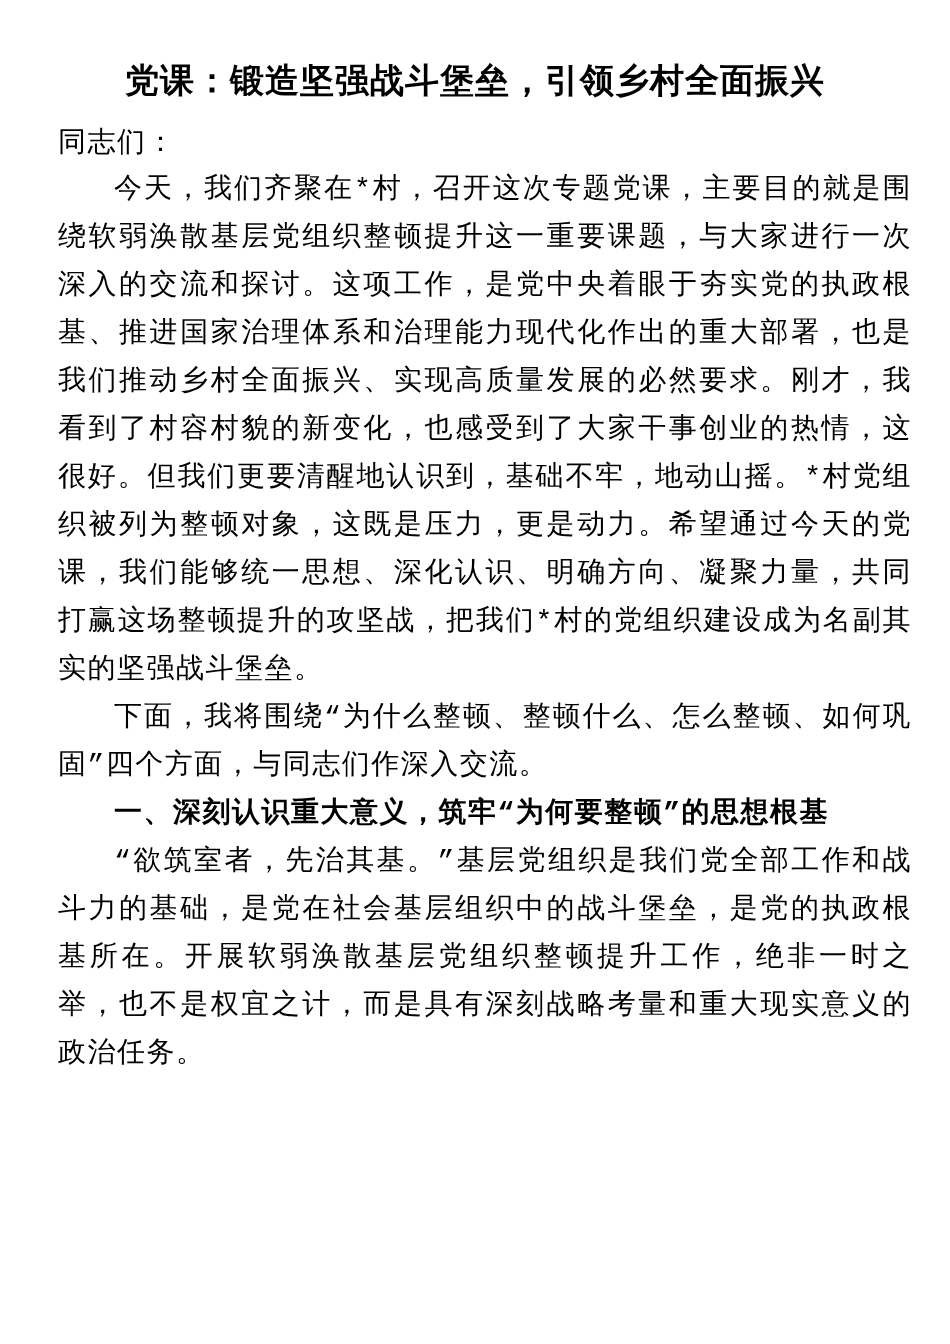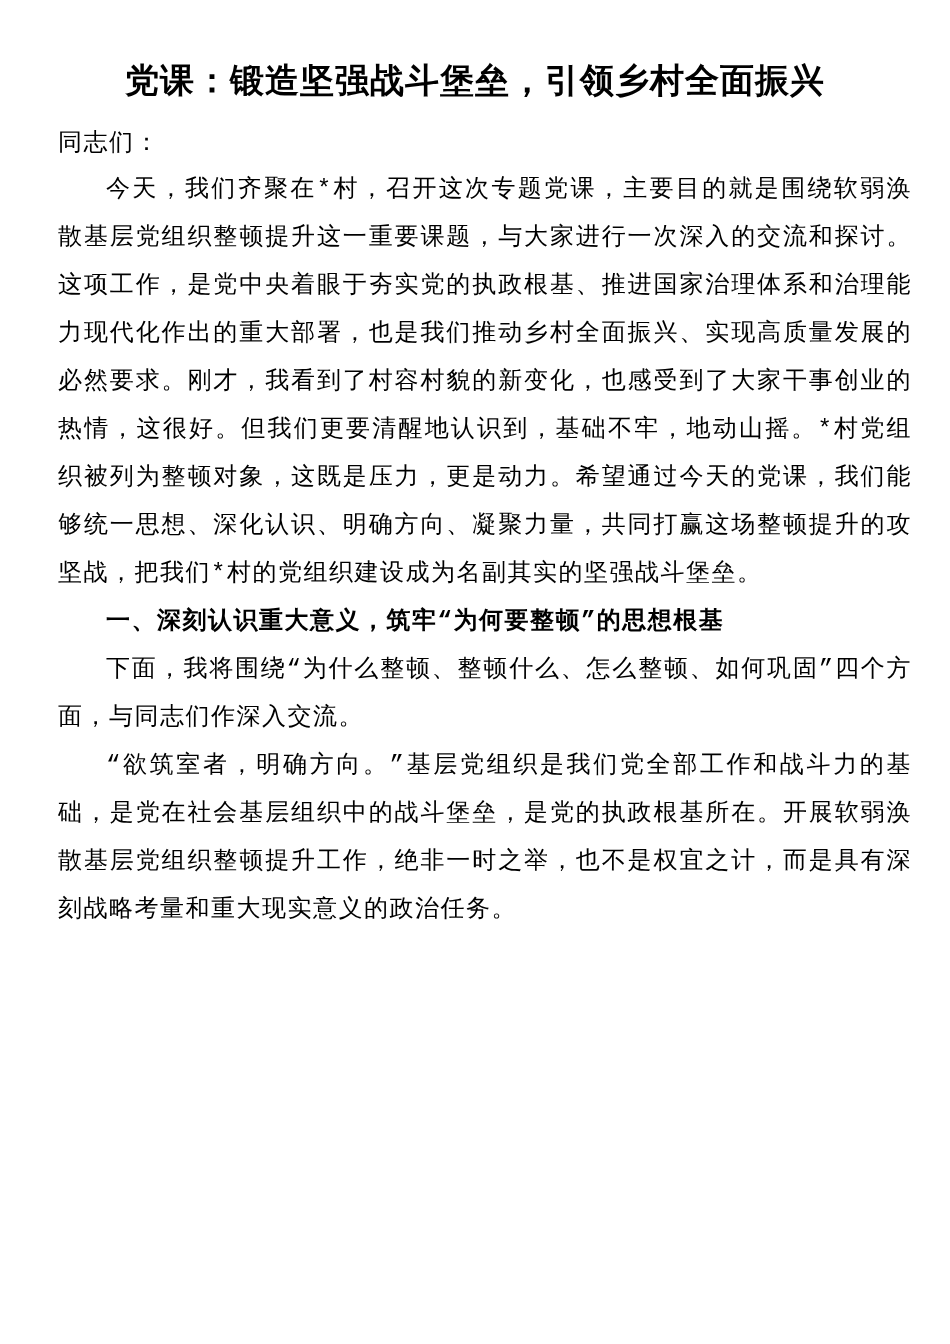--- a/index.html
+++ b/index.html
@@ -22,21 +22,21 @@
       margin: 0 -38px 12px -58px;   
       font-size: 34px;
       line-height: 52px;
       font-weight: 700;
       text-align: center;
       letter-spacing: 1px;
       white-space: nowrap;
     }
     .doc-body p {
       margin: 0;
-      font-size: 24px;
+      font-size: 28px;
       line-height: 48px;
       letter-spacing: 1.5px;
       text-align: justify;
       text-justify: inter-ideograph;
       word-break: normal;
       overflow-wrap: break-word;
     }
     .salutation {
       text-indent: 0;
     }
@@ -52,20 +52,20 @@
 <body>
 
 <div class="page">
   <h1 class="doc-title">党课：锻造坚强战斗堡垒，引领乡村全面振兴</h1>
 
   <div class="doc-body">
     <p class="salutation">同志们：</p>
 
     <p class="para">今天，我们齐聚在*村，召开这次专题党课，主要目的就是围绕软弱涣散基层党组织整顿提升这一重要课题，与大家进行一次深入的交流和探讨。这项工作，是党中央着眼于夯实党的执政根基、推进国家治理体系和治理能力现代化作出的重大部署，也是我们推动乡村全面振兴、实现高质量发展的必然要求。刚才，我看到了村容村貌的新变化，也感受到了大家干事创业的热情，这很好。但我们更要清醒地认识到，基础不牢，地动山摇。*村党组织被列为整顿对象，这既是压力，更是动力。希望通过今天的党课，我们能够统一思想、深化认识、明确方向、凝聚力量，共同打赢这场整顿提升的攻坚战，把我们*村的党组织建设成为名副其实的坚强战斗堡垒。</p>
 
+    <p class="para">下面，我将围绕“为什么整顿、整顿什么、怎么整顿、如何巩固”四个方面，与同志们作深入交流。</p>
+
     <p class="para heading">一、深刻认识重大意义，筑牢“为何要整顿”的思想根基</p>
 
-    <p class="para">下面，我将围绕“为什么整顿、整顿什么、怎么整顿、如何巩固”四个方面，与同志们作深入交流。</p>
-
-    <p class="para">“欲筑室者，明确方向。”基层党组织是我们党全部工作和战斗力的基础，是党在社会基层组织中的战斗堡垒，是党的执政根基所在。开展软弱涣散基层党组织整顿提升工作，绝非一时之举，也不是权宜之计，而是具有深刻战略考量和重大现实意义的政治任务。</p>
+    <p class="para">“欲筑室者，先治其基。”基层党组织是我们党全部工作和战斗力的基础，是党在社会基层组织中的战斗堡垒，是党的执政根基所在。开展软弱涣散基层党组织整顿提升工作，绝非一时之举，也不是权宜之计，而是具有深刻战略考量和重大现实意义的政治任务。</p>
 
   </div>
 </div>
 
 </body></html>

